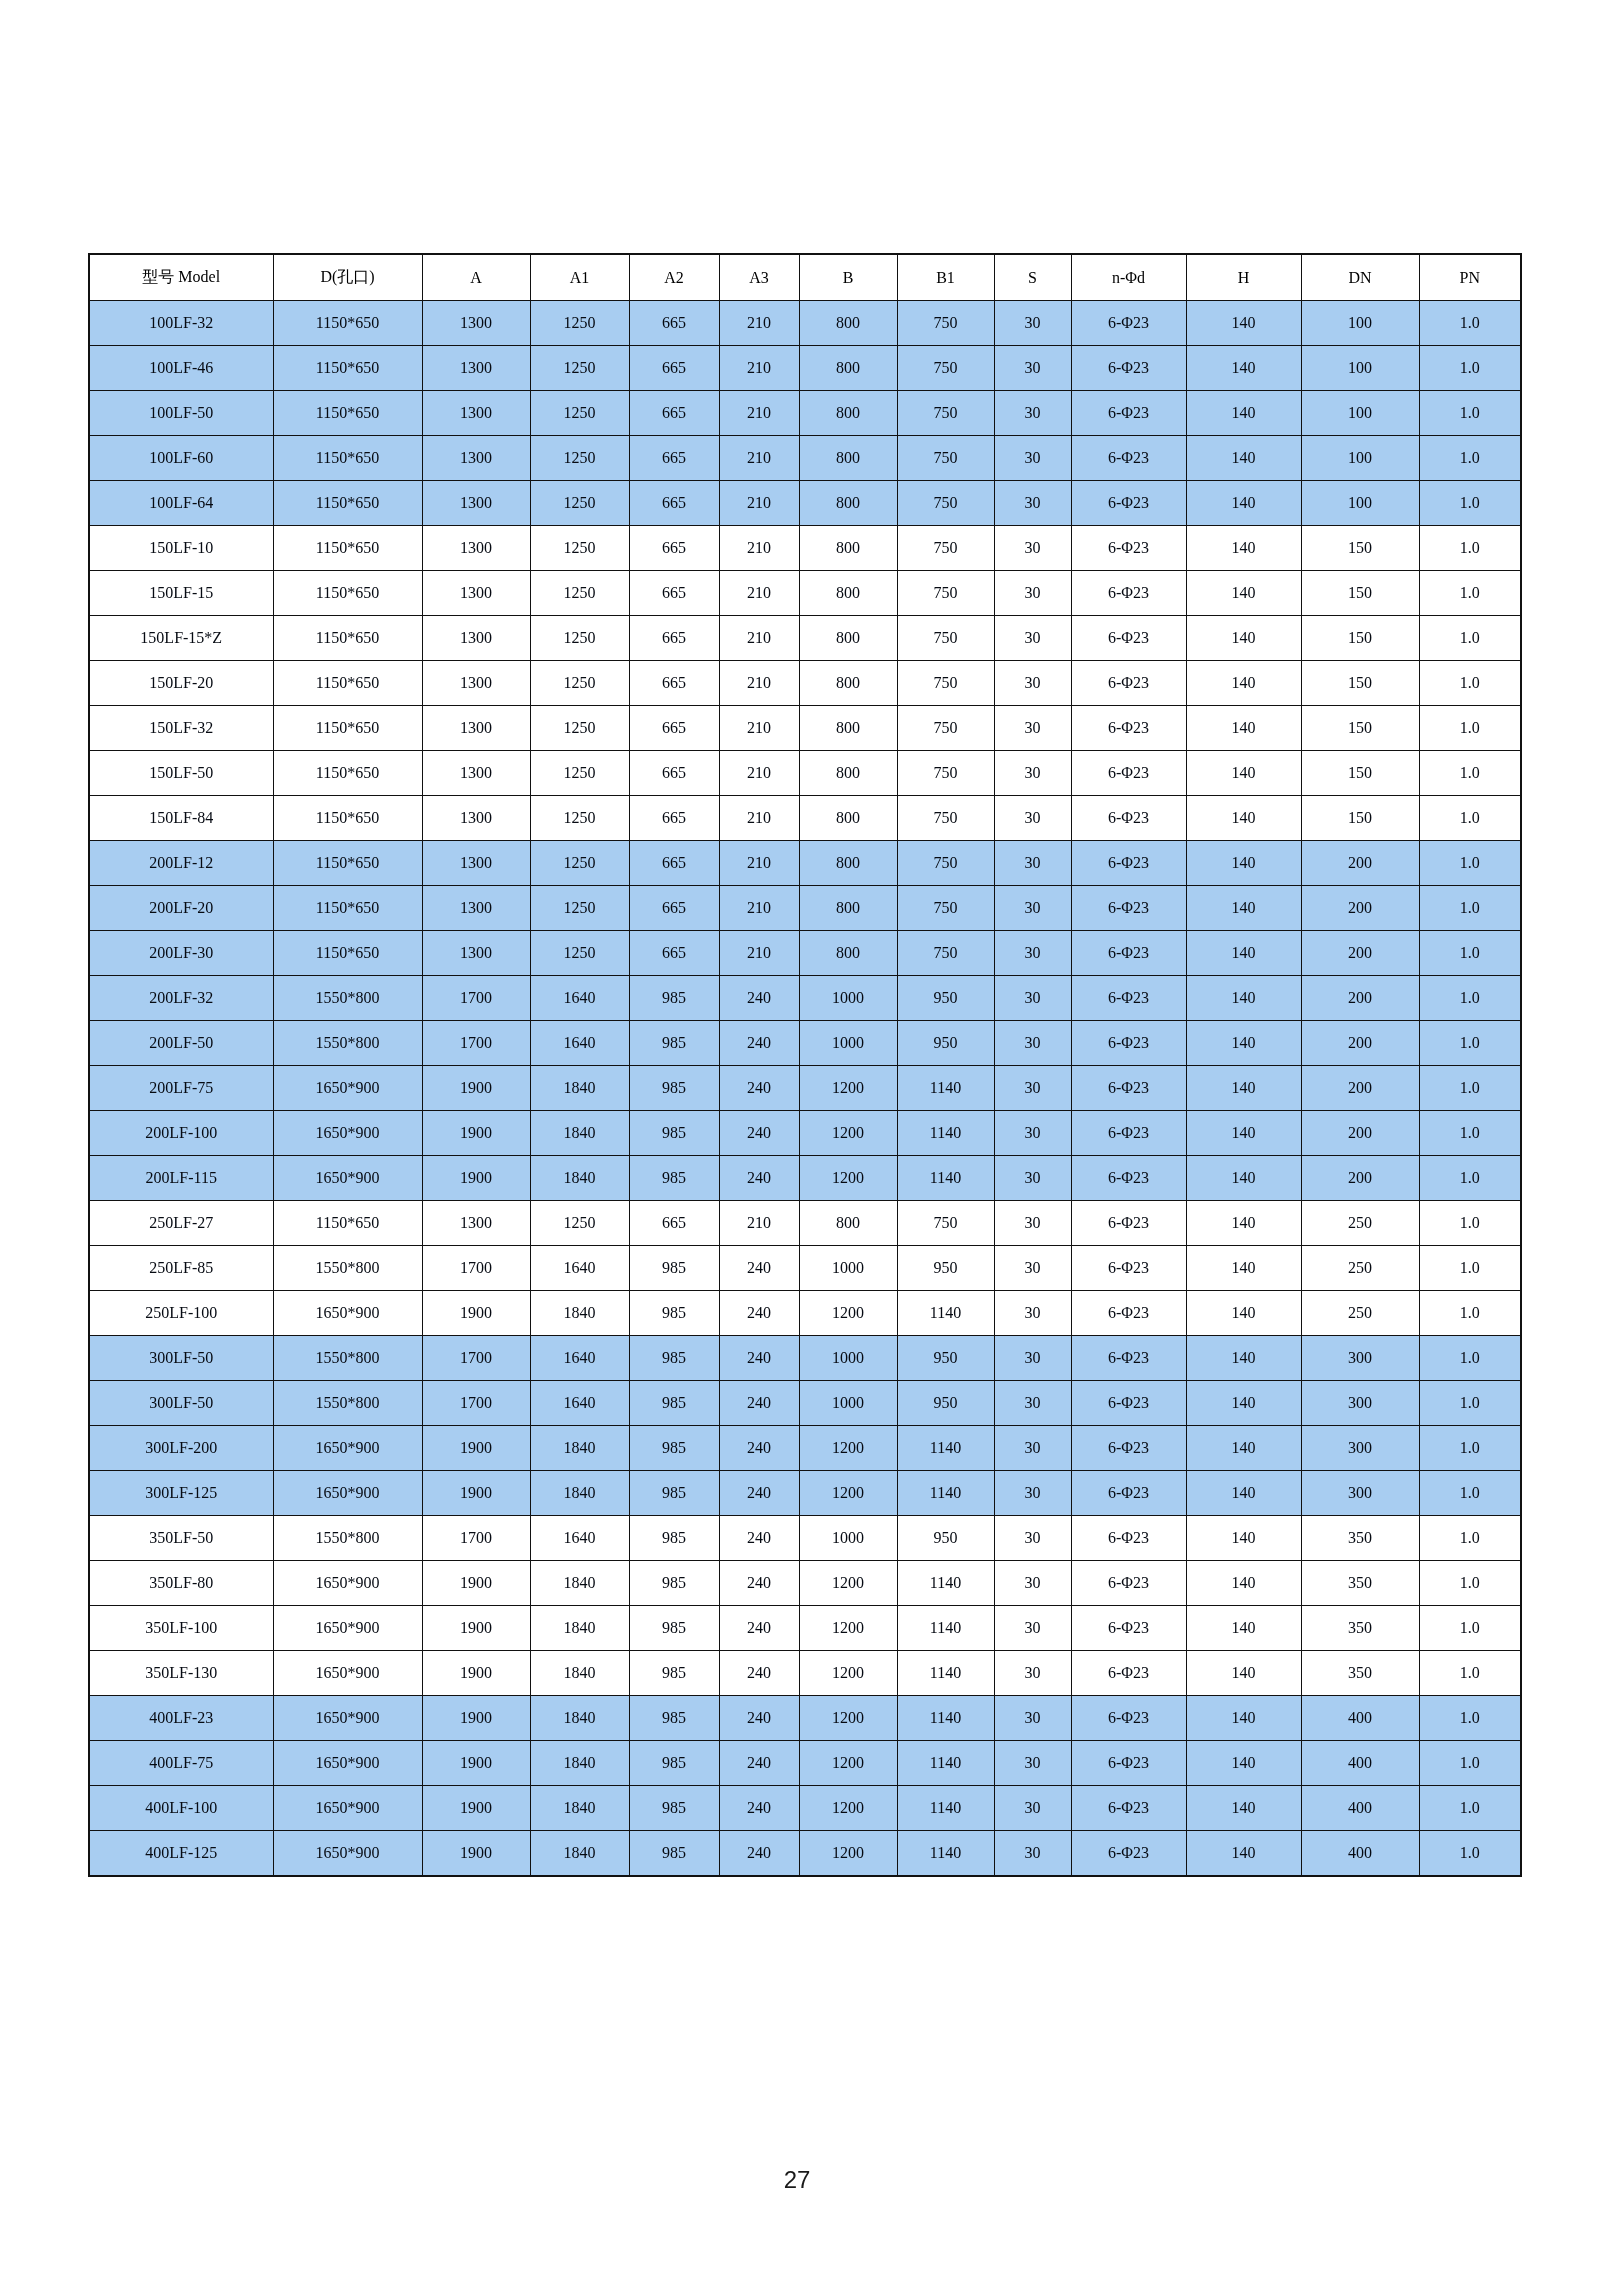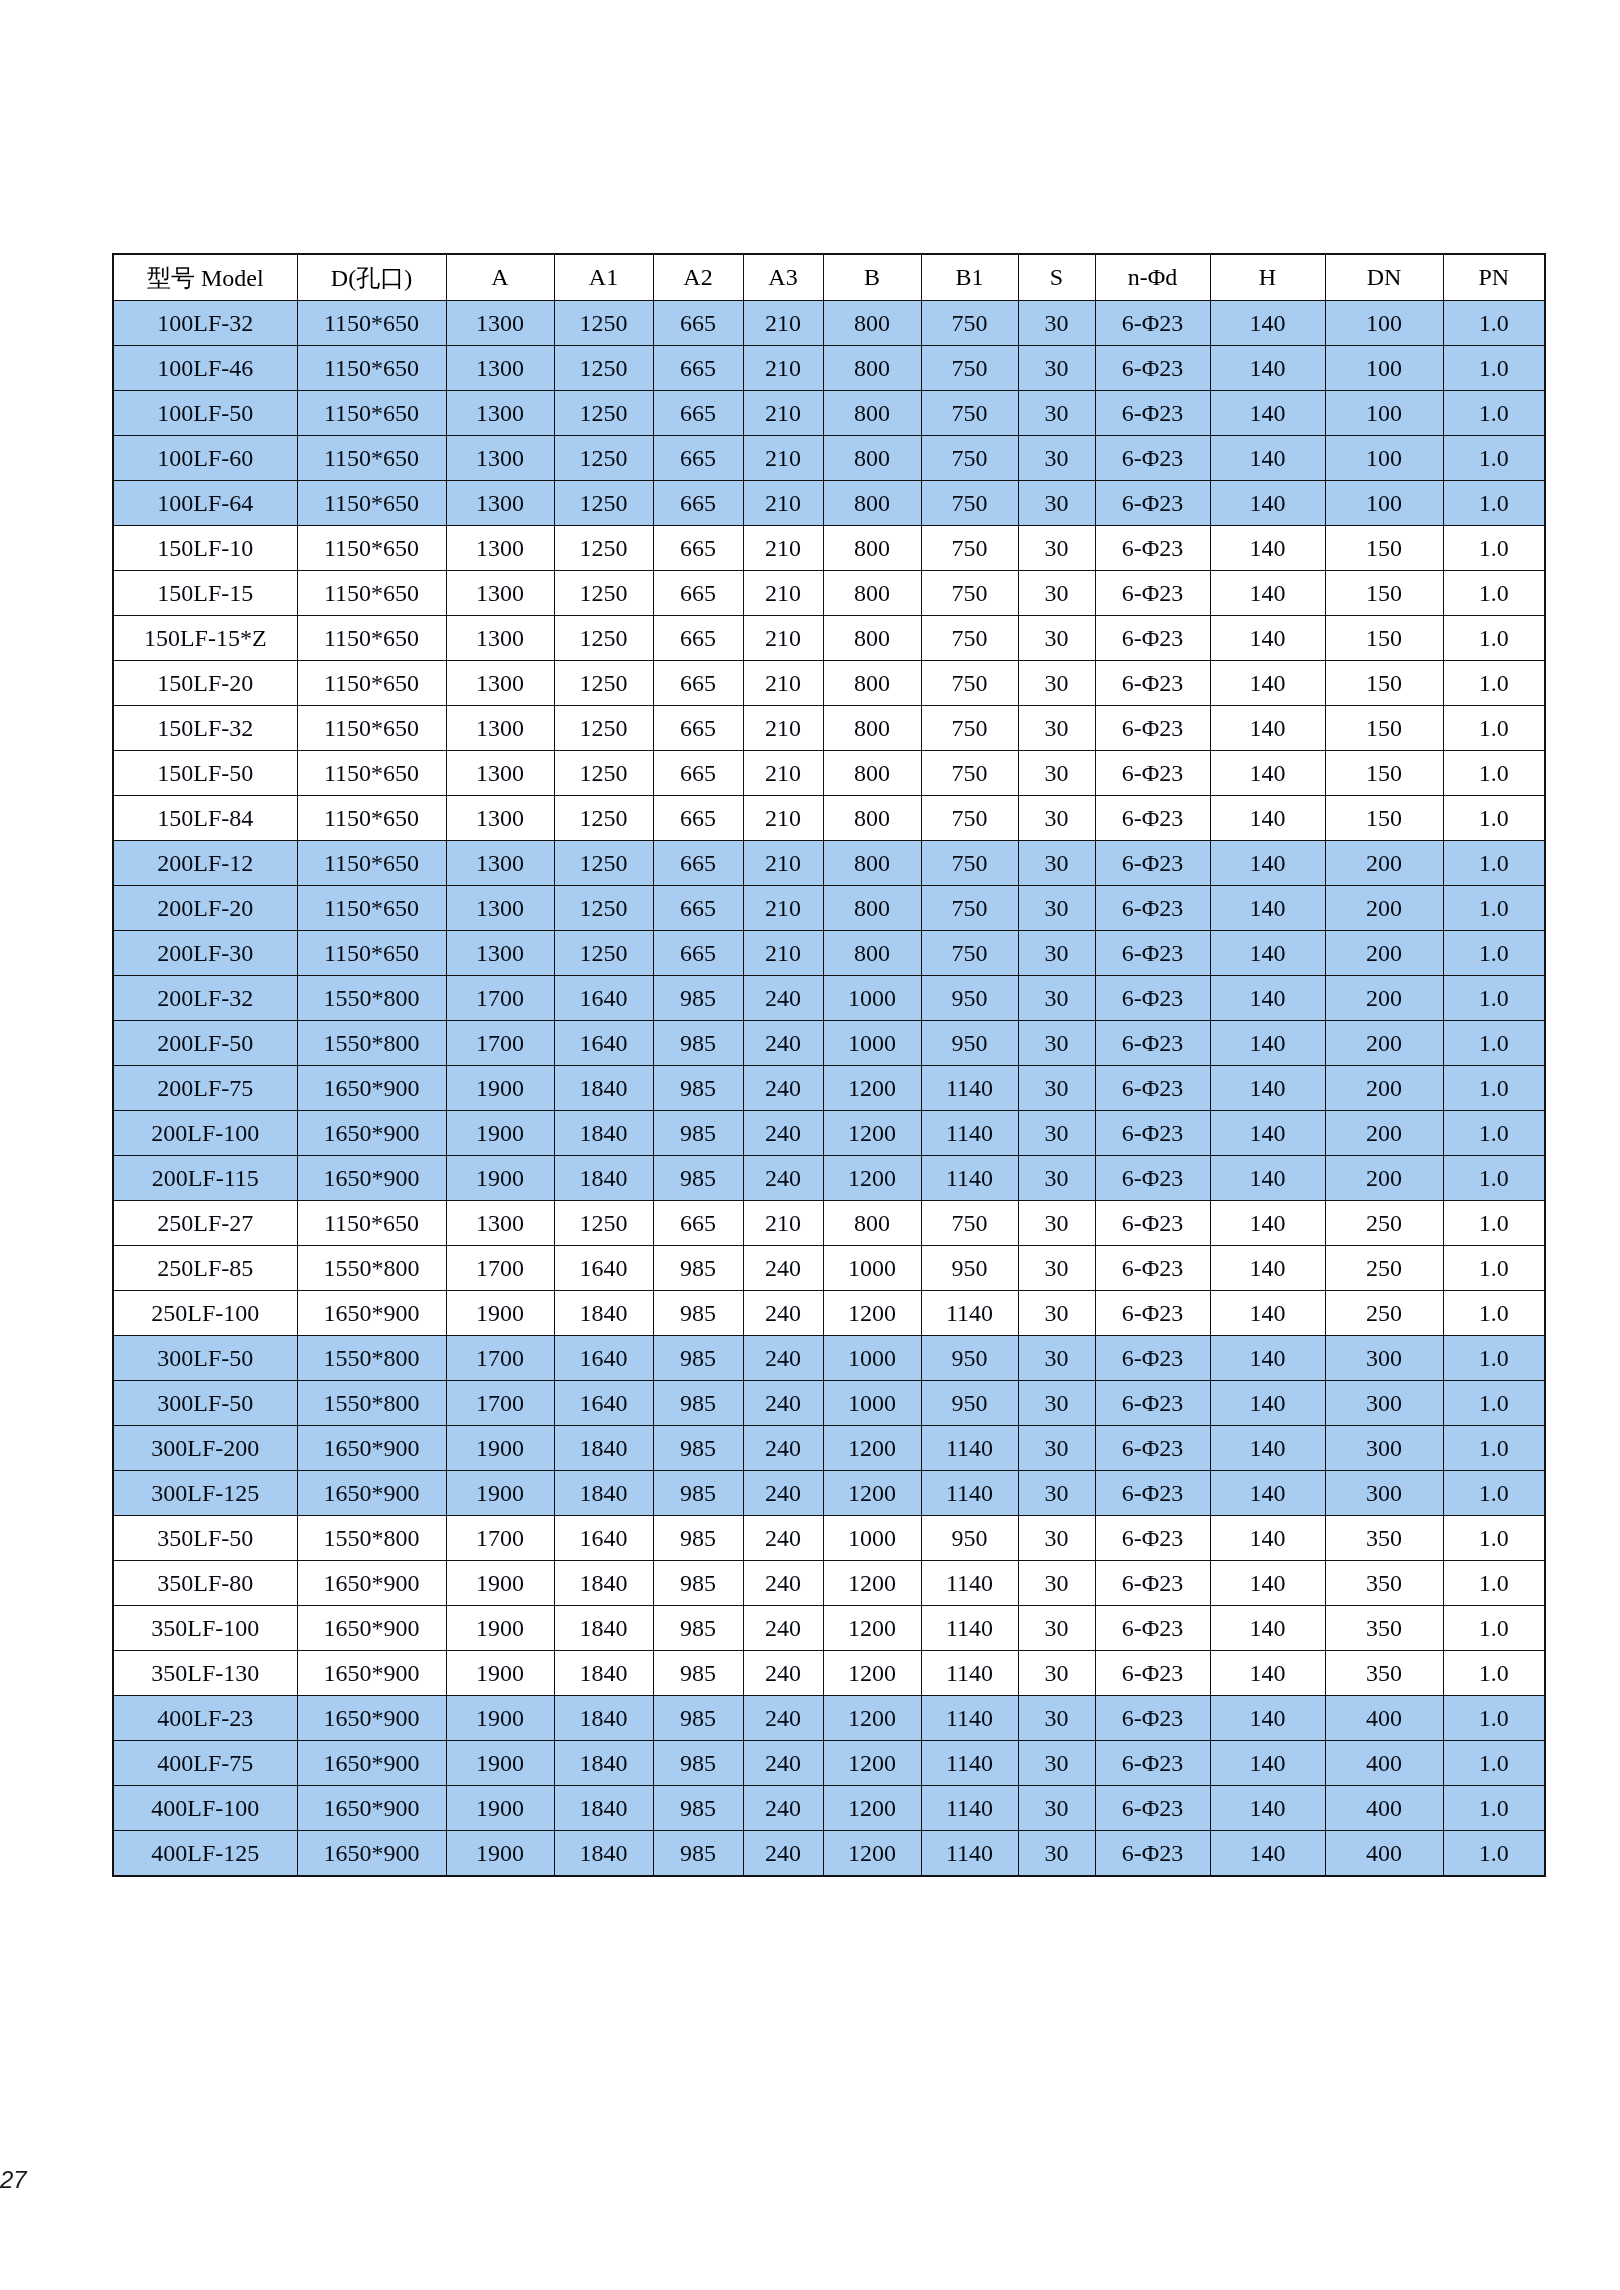--- a/index.html
+++ b/index.html
@@ -6,27 +6,27 @@
   .page {
     position: relative;
     width: 1620px;
     height: 2291px;
     background: #ffffff;
     font-family: "Liberation Serif", "DejaVu Serif", serif;
     overflow: hidden;
   }
   table.spec-table {
     position: absolute;
-    left: 112px;
+    left: 88px;
     top: 253px;
     width: 1431px;
     border-collapse: collapse;
     table-layout: fixed;
     border: 2.7px solid #111111;
-    font-size: 24px;
+    font-size: 16px;
     color: #060a12;
   }
   table.spec-table th, table.spec-table td {
     border: 1.8px solid #111111;
     text-align: center;
     vertical-align: middle;
     padding: 0;
     overflow: hidden;
     white-space: nowrap;
     font-weight: normal;
@@ -36,24 +36,24 @@
     background: #ffffff;
     color: #000000;
   }
   table.spec-table tbody td { height: 44px; background: #ffffff; }
   table.spec-table tbody tr.hl td { background: var(--hl, #a8cdf1); }
   .page-number {
     position: absolute;
     top: 2166px;
     left: 0;
     width: 1594px;
+    text-align: center;
     font-family: "Liberation Sans", "DejaVu Sans", sans-serif;
     font-size: 24px;
     color: #1a1a1a;
-    font-style: italic;
   }
 </style>
 </head>
 <body>
 
 <div class="page">
   <table class="spec-table">
     <colgroup>
       <col style="width:184px">
         <col style="width:149px">

